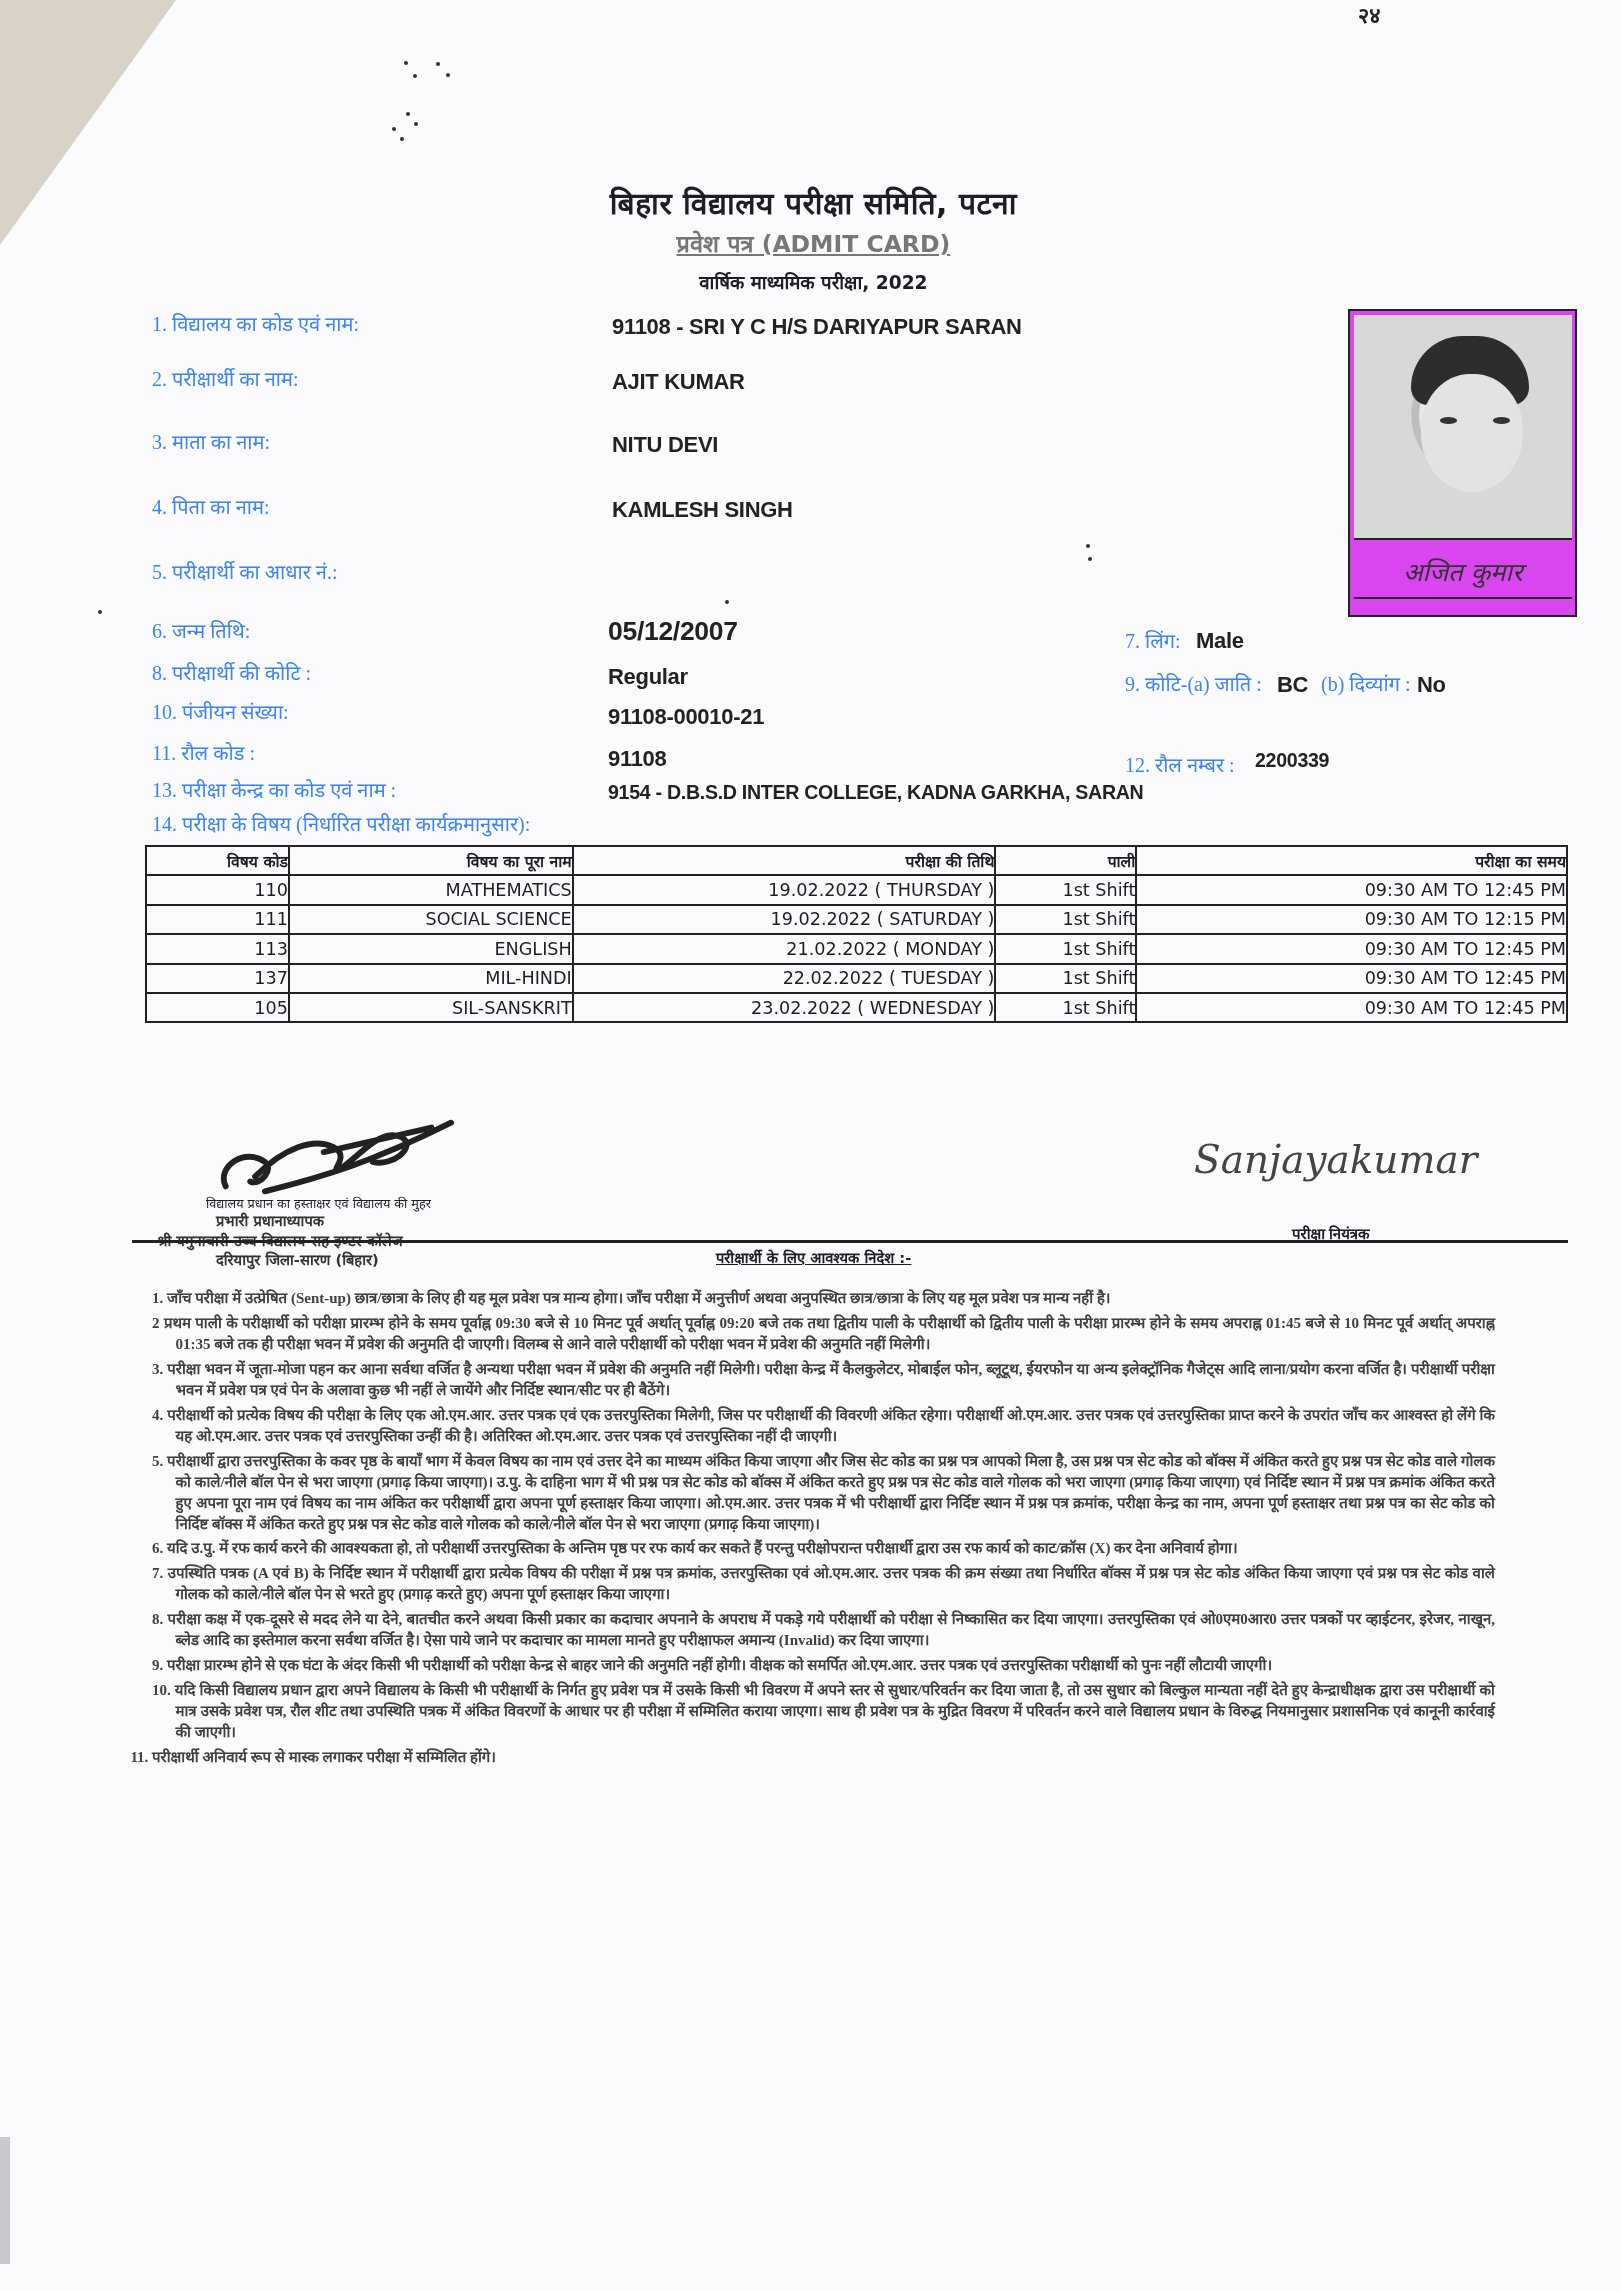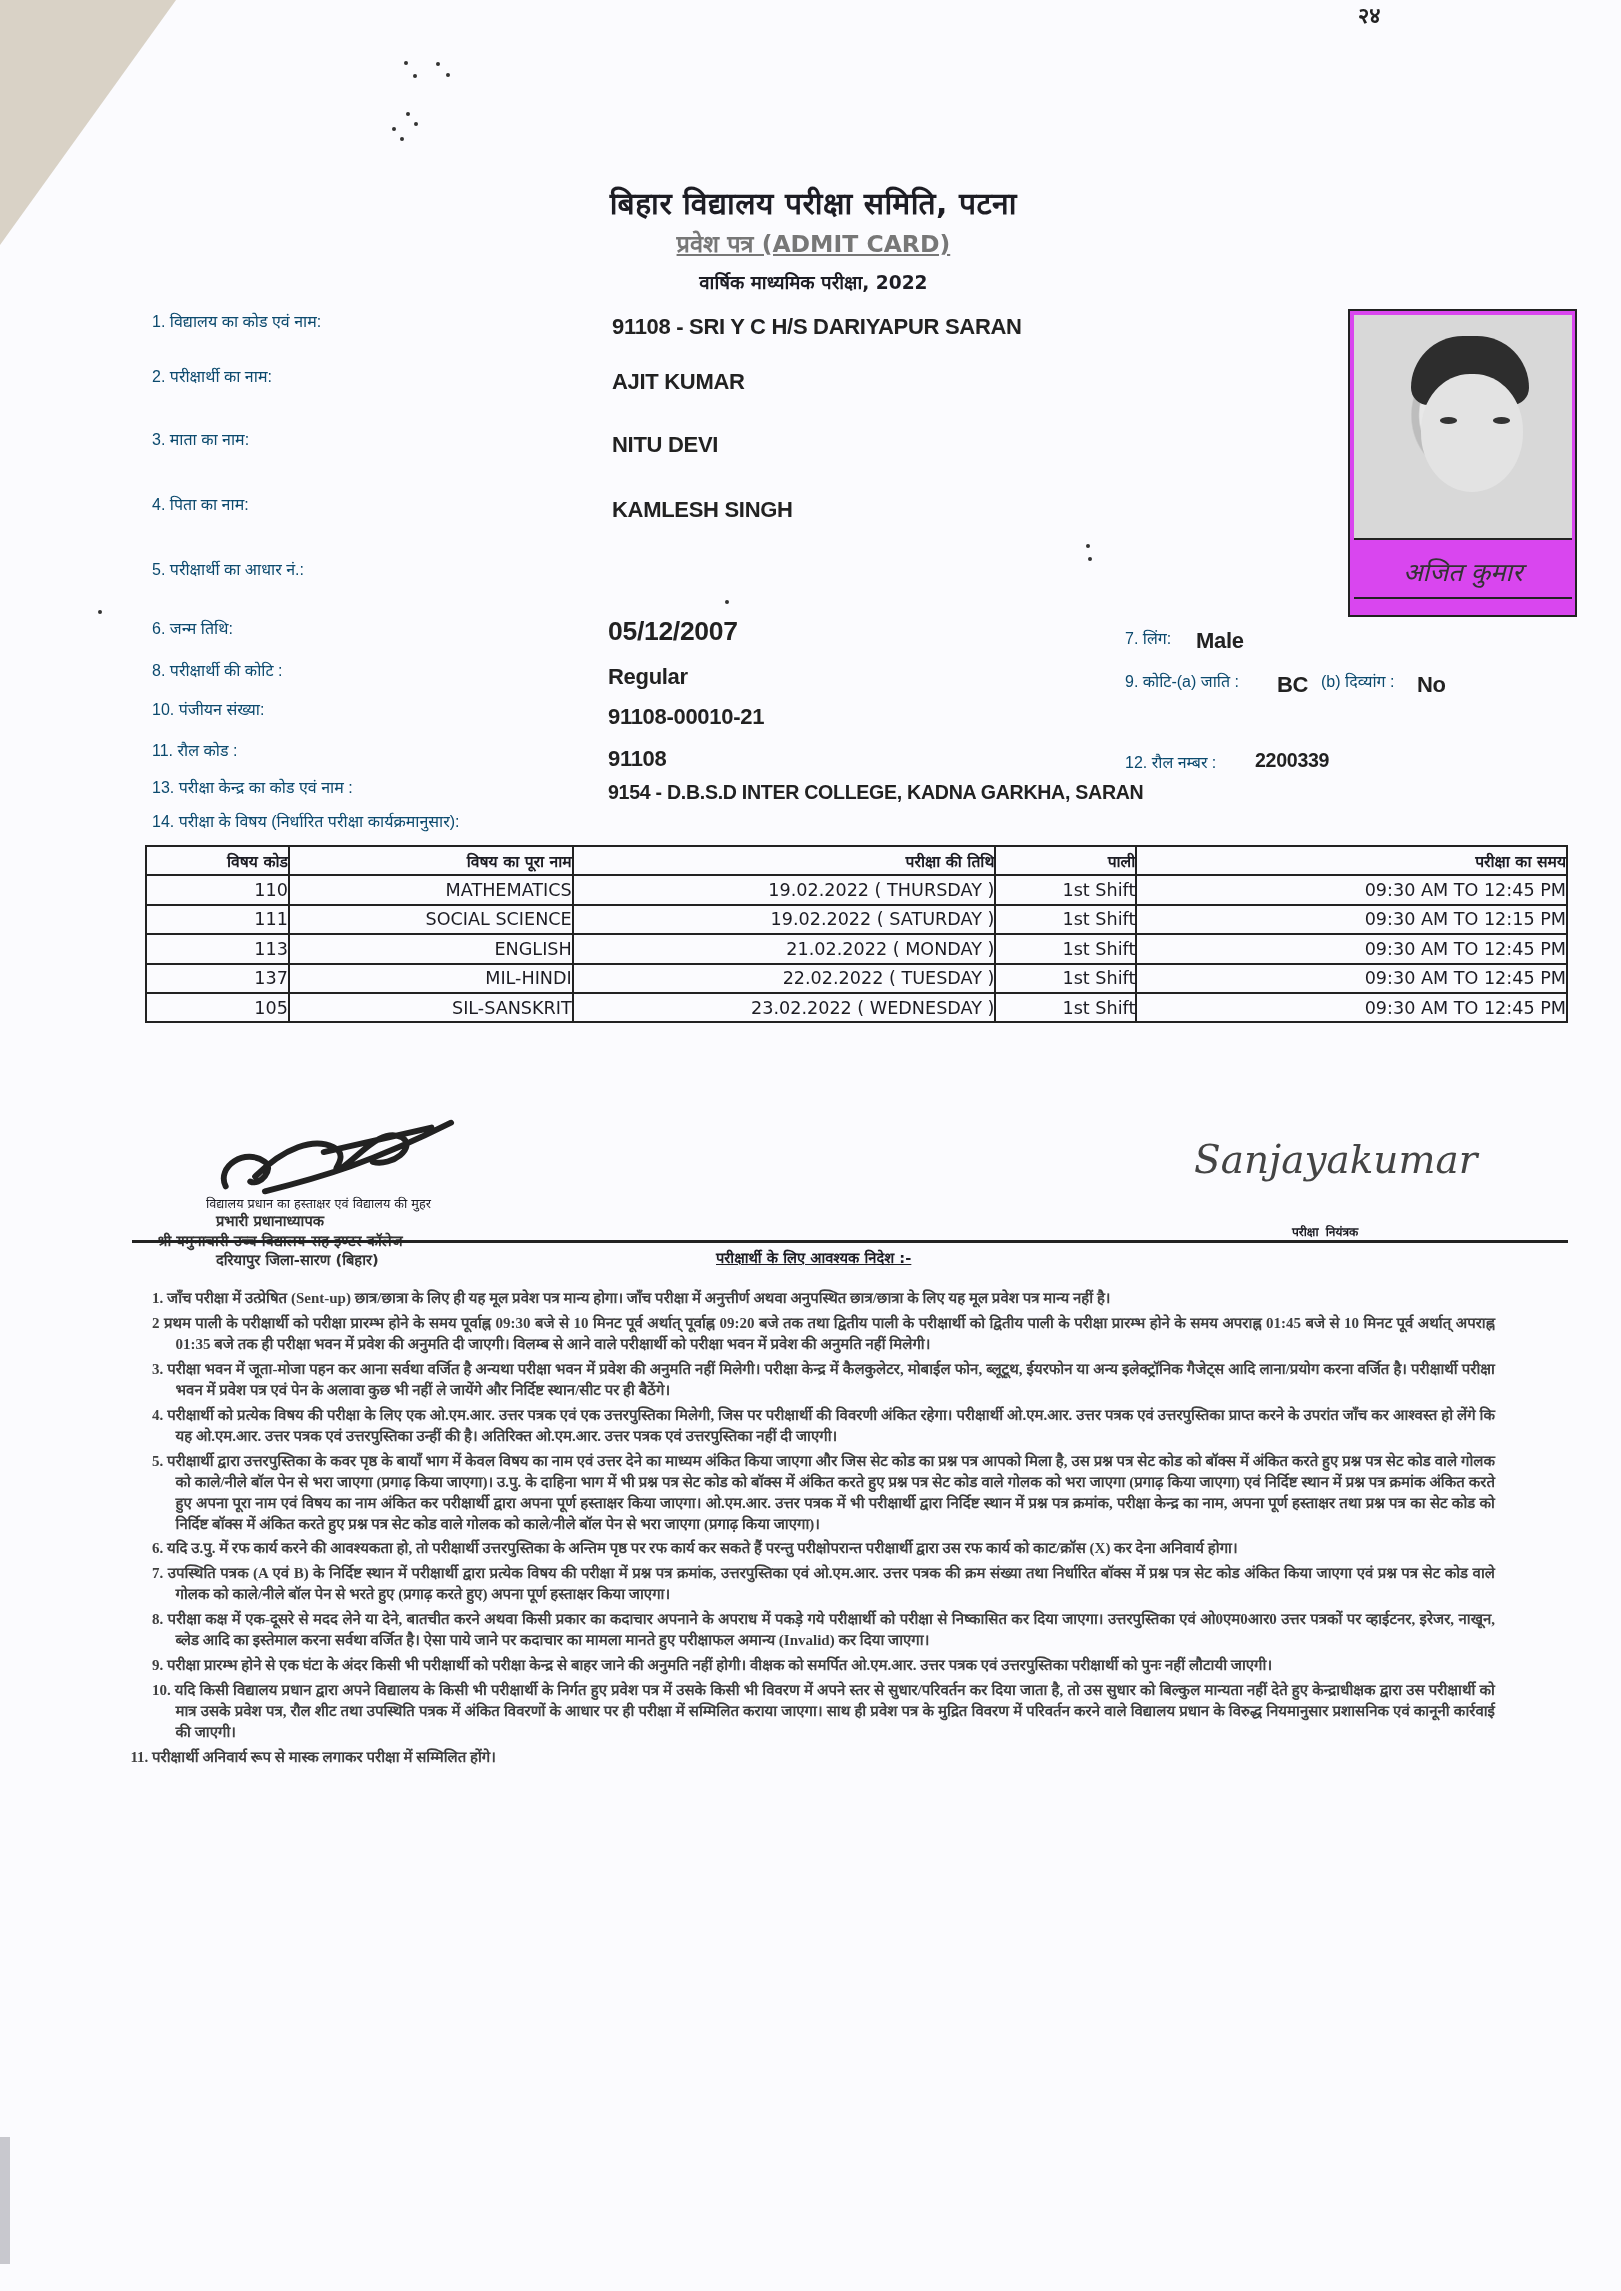--- a/index.html
+++ b/index.html
@@ -15,21 +15,21 @@
     clip-path: polygon(0 0, 100% 0, 0 100%);
   }
   .speck { position: absolute; width: 3.9px; height: 3.9px; border-radius: 50%; background: #333; }
   .top-mark { position: absolute; left: 1358px; top: 0; font-size: 21.6px; font-weight: bold; color: #222; font-family: "DejaVu Sans", sans-serif; }
 
   .hdr { position: absolute; left: 0; width: 1621px; text-align: center; }
   .board-title { top: 182px; font-size: 30px; font-weight: bold; font-family: "DejaVu Sans", sans-serif; letter-spacing: 0.5px; left: 2.9px; }
   .admit-title { top: 227px; font-size: 23.5px; font-weight: bold; color: #777; text-decoration: underline; font-family: "DejaVu Sans", sans-serif; left: 2.9px; }
   .exam-title { top: 269px; font-size: 18.6px; font-weight: bold; font-family: "DejaVu Sans", sans-serif; left: 2.9px; }
 
-  .lbl { position: absolute; font-size: 16px; font-family: Liberation Sans, sans-serif; color: #0c4a6e; white-space: nowrap; }
+  .lbl { position: absolute; font-size: 20px; font-family: Liberation Serif, serif; color: #3b82f6; white-space: nowrap; }
   .val { position: absolute; font-size: 22px; font-weight: bold; color: #222; white-space: nowrap; letter-spacing: -0.3px; }
   .val.big { font-size: 26.5px; }
   .val.med { font-size: 19.6px; }
 
   .photo-box {
     position: absolute; left: 1348px; top: 309px; width: 225px; height: 304px;
     border: 2px solid #222; background: #d946ef;
   }
   .photo {
     position: absolute; left: 3.9px; top: 3.9px; width: 218px; height: 223px;
@@ -50,21 +50,21 @@
   }
   table.sched th, table.sched td {
     border: 2px solid #222; text-align: right; height: 27.4px; padding: 0; font-weight: normal;
   }
   table.sched th { font-weight: bold; font-size: 15.7px; }
 
   .sig1 { position: absolute; left: 206px; top: 1108px; width: 255px; height: 98px; }
   .sig1-caption { position: absolute; left: 206px; top: 1194px; font-size: 12.7px; font-family: "DejaVu Sans", sans-serif; }
   .stamp { position: absolute; left: 157px; top: 1211px; font-size: 14.7px; font-family: "DejaVu Sans", sans-serif; font-weight: bold; color: #333; line-height: 19.6px; }
   .sig2 { position: absolute; left: 1194px; top: 1137px; font-family: "DejaVu Serif", serif; font-style: italic; font-size: 39px; color: #444; }
-  .sig2-caption { position: absolute; left: 1292px; top: 1223px; font-size: 12px; font-family: Liberation Mono, monospace; font-weight: bold; }
+  .sig2-caption { position: absolute; left: 1292px; top: 1223px; font-size: 15px; font-family: Liberation Serif, serif; font-weight: bold; }
   .rule { position: absolute; left: 132px; top: 1240px; width: 1436px; height: 2.9px; background: #222; }
   .instr-title { position: absolute; left: 716px; top: 1247px; font-size: 14.7px; font-weight: bold; text-decoration: underline; font-family: "DejaVu Sans", sans-serif; }
 
   .instr { position: absolute; left: 152px; top: 1288px; width: 1343px; font-family: Liberation Serif, serif; font-size: 15px; font-weight: bold; line-height: 21px; color: #404040; }
   .instr p { margin: 0 0 3.9px 0; padding-left: 23.5px; text-indent: -23.5px; text-align: justify; }
   .instr p.last { padding-left: 0; text-indent: 0; margin-left: -21.6px; }
   .left-edge { position: absolute; left: 0; top: 2137px; width: 9.8px; height: 127px; background: #c8c8ce; }
 </style>
 </head>
 <body>

